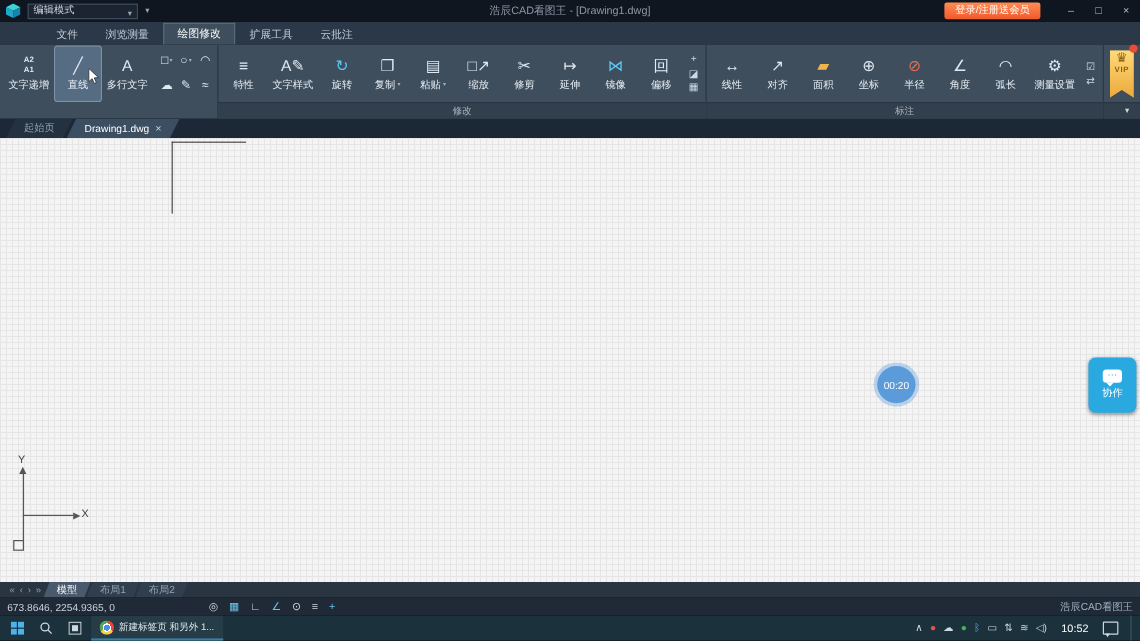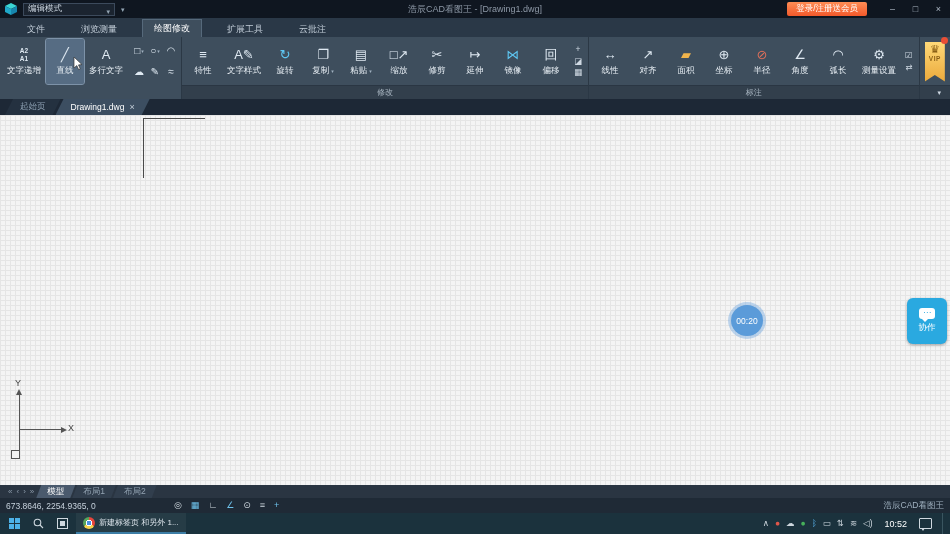--- a/index.html
+++ b/index.html
@@ -14,21 +14,21 @@
            font-size:8.5px;display:flex;align-items:flex-end;justify-content:space-between;
            padding:0 4px;box-sizing:border-box;}
   .tb-caret{color:#93a4b3;font-size:7px;line-height:1;}
   .tb-title{position:absolute;left:0;right:0;text-align:center;color:#8d98a6;font-size:9px;pointer-events:none;}
   .tb-right{margin-left:auto;display:flex;align-items:center;height:18px;z-index:2;}
   .login-btn{height:14px;padding:0 9px;background:linear-gradient(#ff8d55,#f2592b);color:#fff;
              font-size:8.5px;border-radius:2px;display:flex;align-items:center;margin-right:14px;}
   .win-ctl{width:23px;height:18px;color:#aeb9c5;font-size:9px;display:flex;align-items:center;justify-content:center;}
 
   
-  .menubar{height:19px;background:#2a3847;display:flex;align-items:flex-end;padding-left:16px;gap:14px;flex:0 0 auto;}
+  .menubar{height:19px;background:#2a3847;display:flex;align-items:flex-end;padding-left:36px;gap:1px;flex:0 0 auto;}
   .mtab{height:16px;padding:0 11px;font-size:9px;color:#c2cdd8;display:flex;align-items:center;}
   .mtab.active{background:#3e4e5d;border:1px solid #56697b;border-bottom:none;color:#fff;height:17px;}
 
   
   .ribbonarea{display:flex;background:#3e4e5d;flex:0 0 auto;}
   .rgroup{display:flex;flex-direction:column;border-right:1px solid #2b3845;}
   .rbody{height:48px;display:flex;align-items:center;padding:1px 2px;box-sizing:border-box;}
   .rname{height:13px;background:#323f4c;border-top:1px solid #2a3643;text-align:center;
          font-size:8px;color:#a9b6c2;line-height:13px;position:relative;}
   .rbtn{width:38px;height:45px;display:flex;flex-direction:column;align-items:center;justify-content:center;

